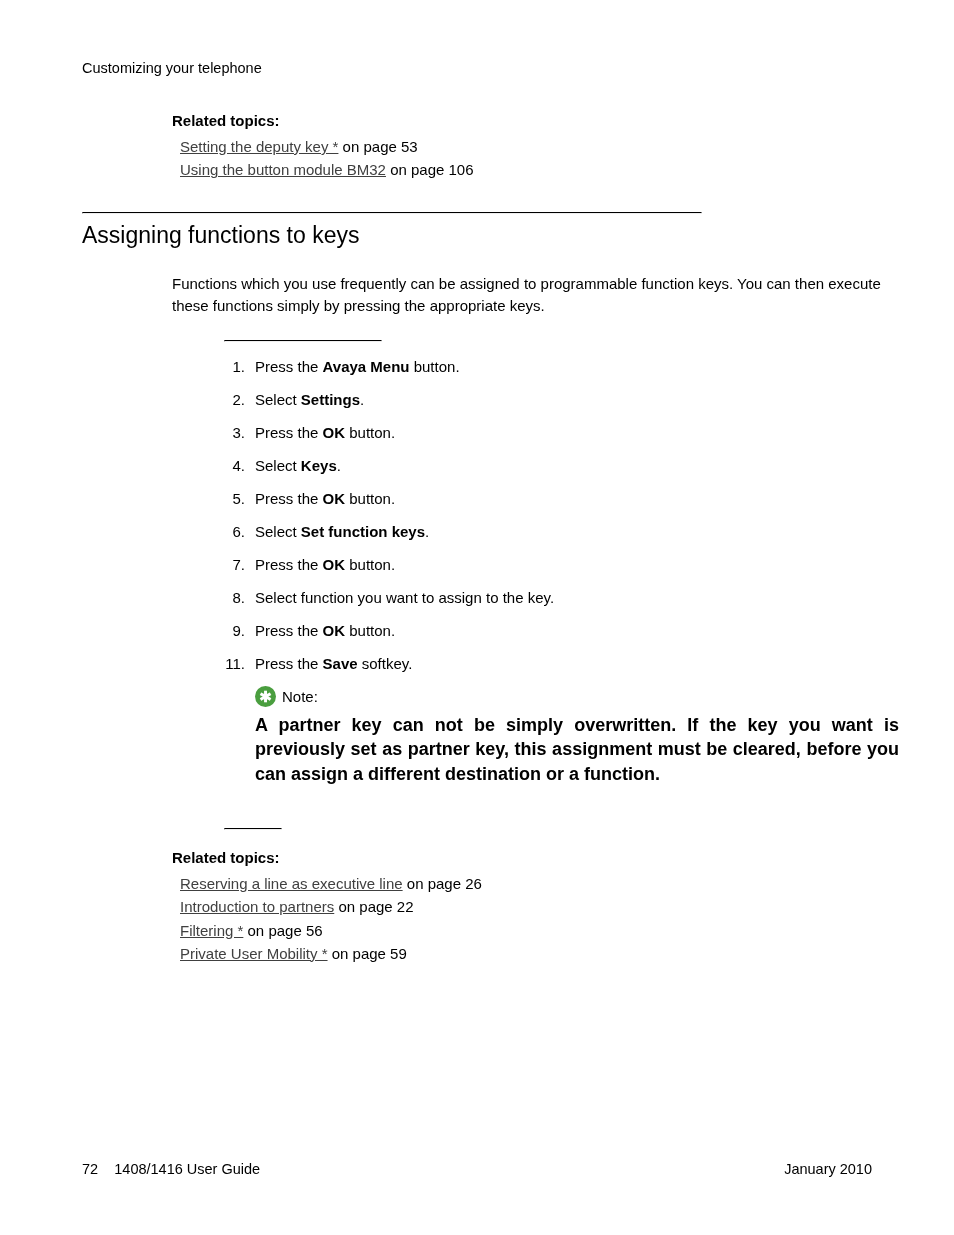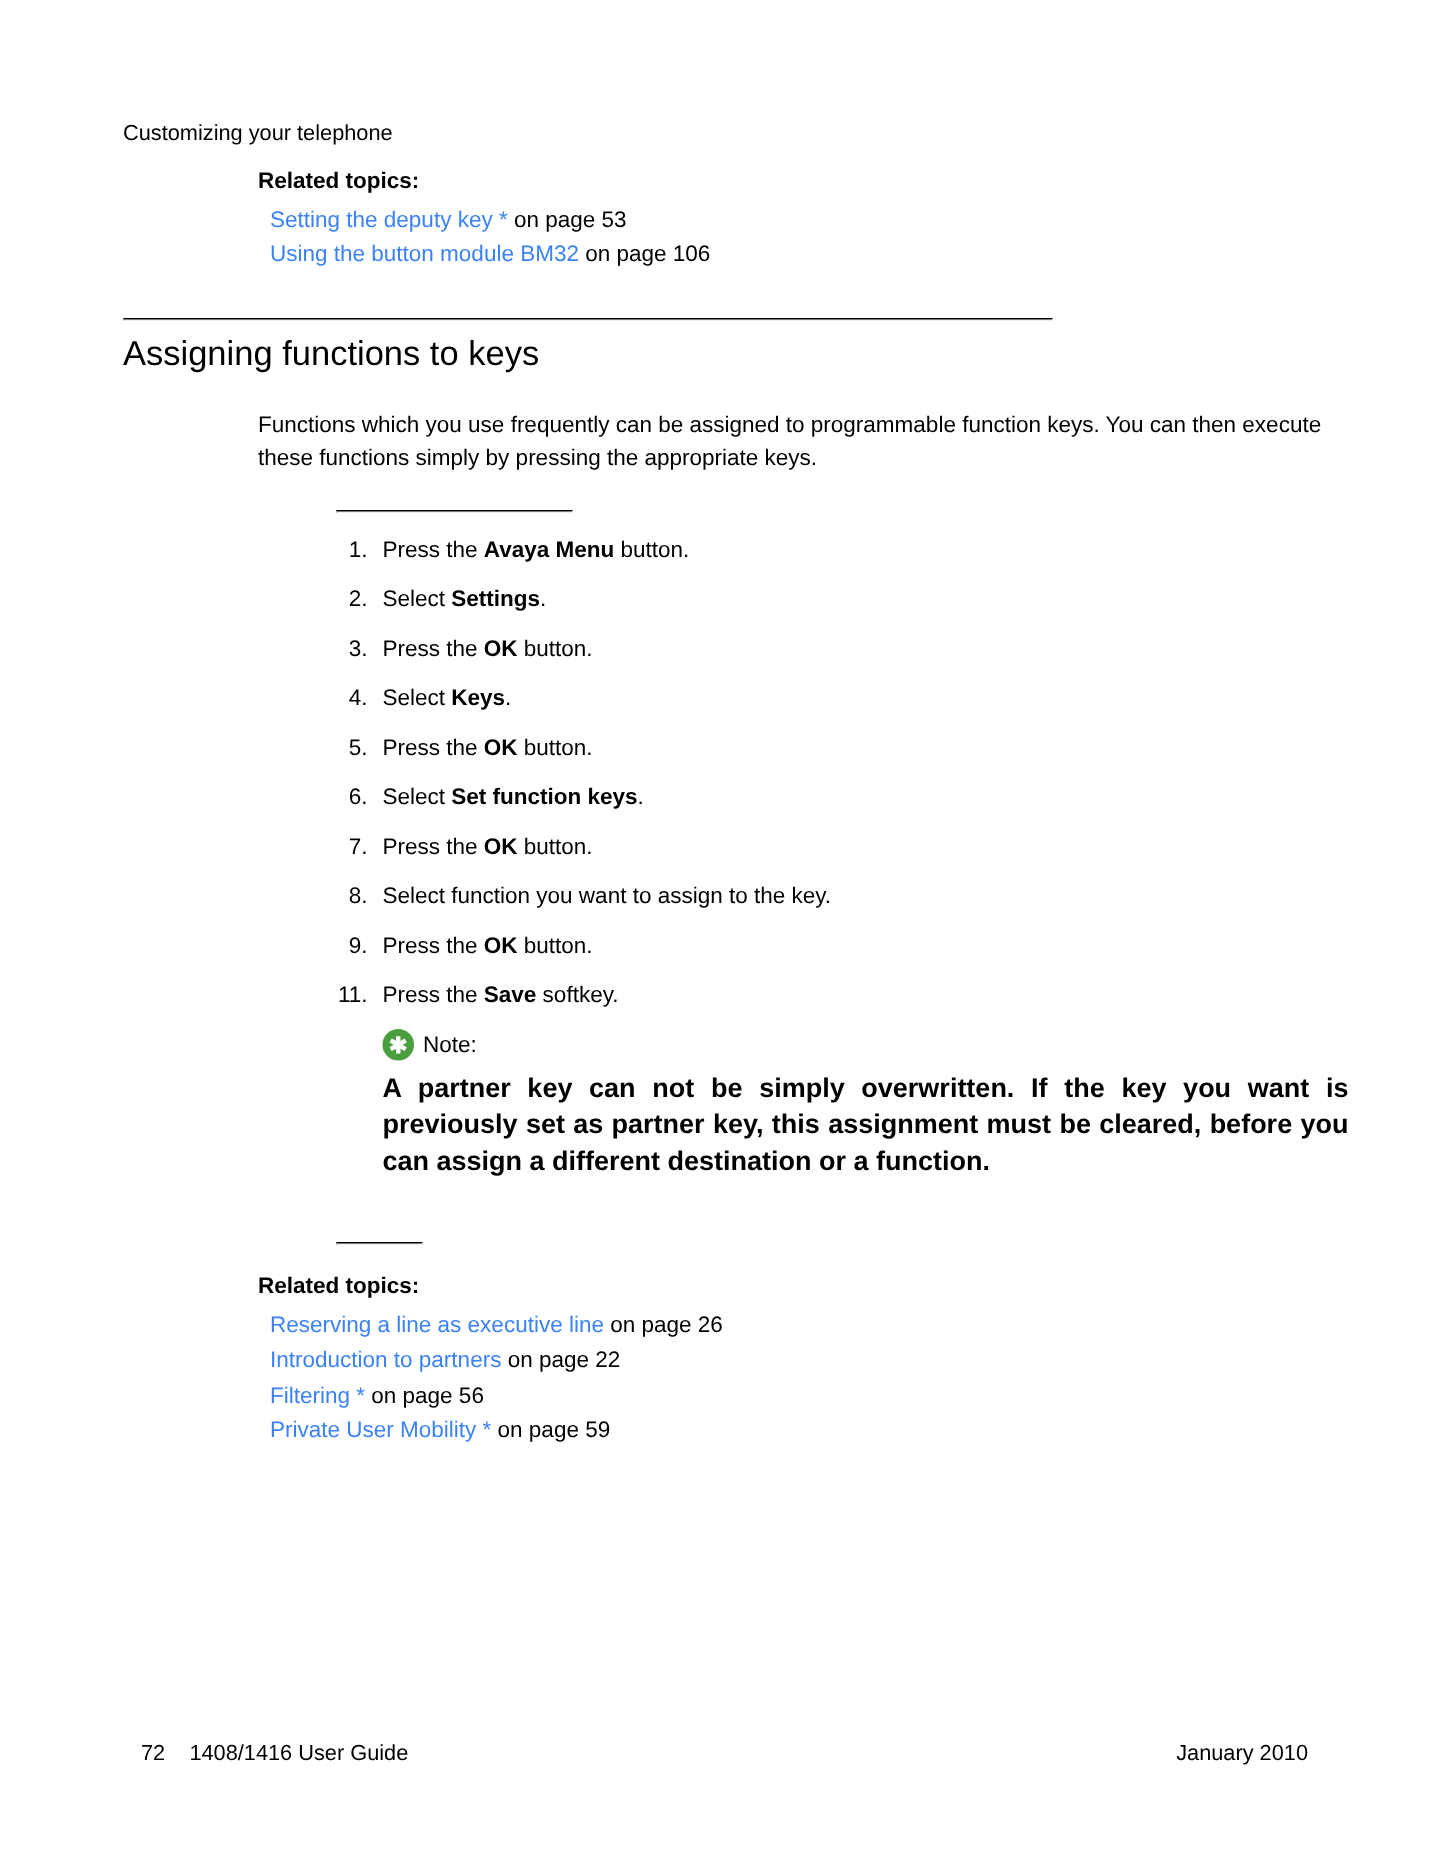--- a/index.html
+++ b/index.html
@@ -9,21 +9,20 @@
       height: 1235px;
       background: white;
       position: relative;
       color: #000;
     }
     .header {
       position: absolute;
       top: 60px;
       left: 82px;
       font-size: 14.5px;
-      margin-top: 21px;
     }
     .related-block-1 {
       position: absolute;
       top: 112px;
       left: 172px;
     }
     .related-block-2 {
       position: absolute;
       top: 849px;
       left: 172px;
@@ -32,21 +31,22 @@
       font-weight: bold;
       font-size: 15px;
       margin-bottom: 6px;
     }
     .related-item {
       margin-left: 8px;
       font-size: 15px;
       line-height: 1.55;
     }
     .link {
-      color: #3b82f6;
+      color: #404040;
+      text-decoration: underline;
     }
     .rule {
       position: absolute;
       top: 212px;
       left: 82px;
       width: 620px;
       border-top: 1.5px solid #000;
     }
     .section-title {
       position: absolute;
@@ -131,21 +131,20 @@
       border-top: 1.2px solid #000;
     }
     .footer {
       position: absolute;
       bottom: 58px;
       left: 82px;
       right: 82px;
       display: flex;
       justify-content: space-between;
       font-size: 14.5px;
-      margin-left: 12px;
     }
     .bold { font-weight: bold; }
   </style>
 </head>
 <body>
 
 <div class="header">Customizing your telephone</div>
 
 <div class="related-block-1">
   <div class="related-heading">Related topics:</div>

